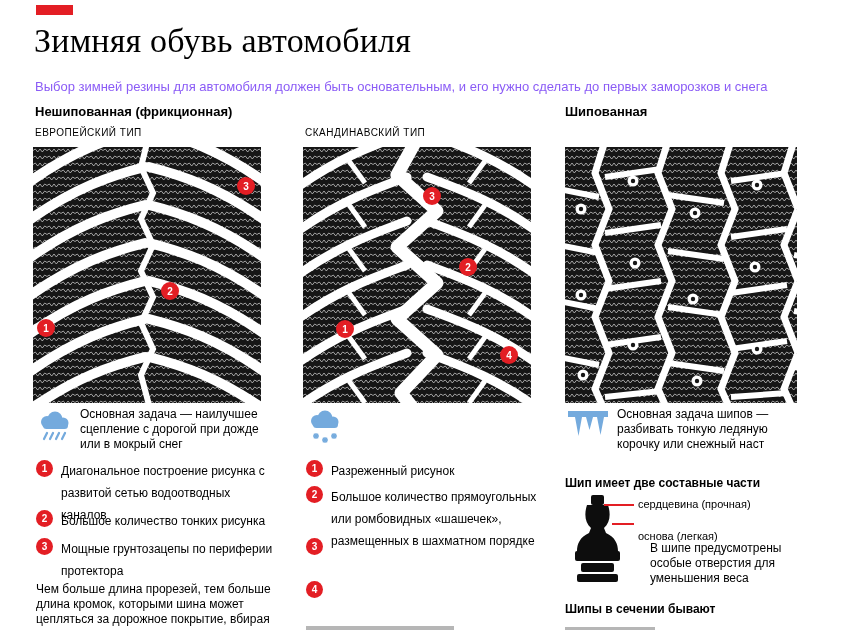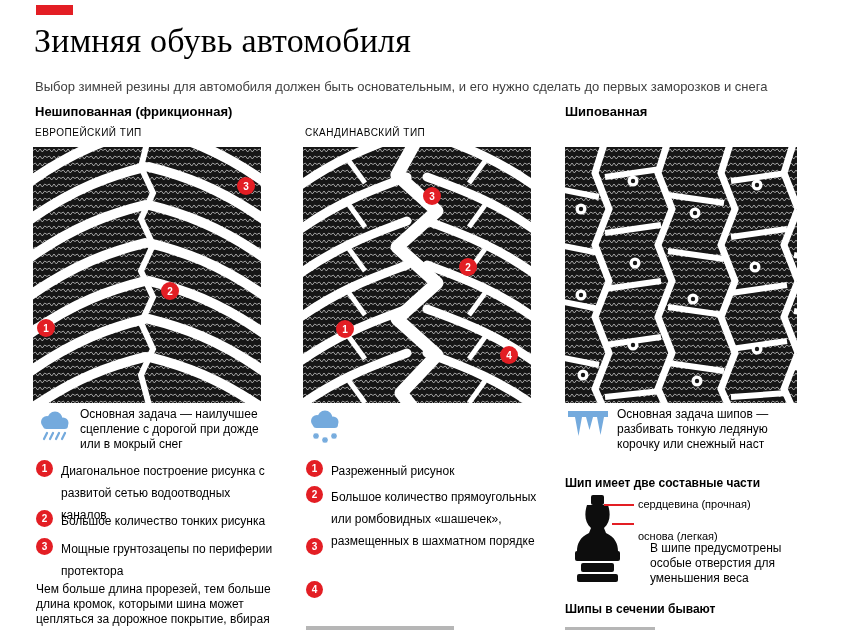--- a/index.html
+++ b/index.html
@@ -2,21 +2,21 @@
 <html><head>
 <meta charset="utf-8">
 <style>
   * { margin:0; padding:0; box-sizing:border-box; }
   html,body { background:#fff; font-family:"Liberation Sans", sans-serif; color:#000; }
   .page { position:relative; width:797px; height:630px; background:#fff; overflow:hidden; }
 
   .red-mark { position:absolute; left:36px; top:5px; width:37px; height:10px; background:#e31e24; }
   .title { position:absolute; left:34px; top:22px; font-family:"Liberation Serif", serif;
            font-size:34px; font-weight:400; letter-spacing:.2px; color:#000; white-space:nowrap; }
-  .subtitle { position:absolute; left:35px; top:79px; font-size:13px; color:#404040; white-space:nowrap; }
+  .subtitle { position:absolute; left:35px; top:79px; font-size:13px; color:#8b5cf6; white-space:nowrap; }
 
   .group-header { position:absolute; top:104px; font-size:13px; font-weight:700; }
   .type-label { position:absolute; top:127px; font-size:10px; letter-spacing:.5px; }
 
   .tire { position:absolute; top:147px; height:256px; }
   .tire svg { display:block; }
   .marker { position:absolute; width:18px; height:18px; border-radius:50%; background:#e31e24;
             color:#fff; font-size:10px; font-weight:700; display:flex; align-items:center;
             justify-content:center; }
 

